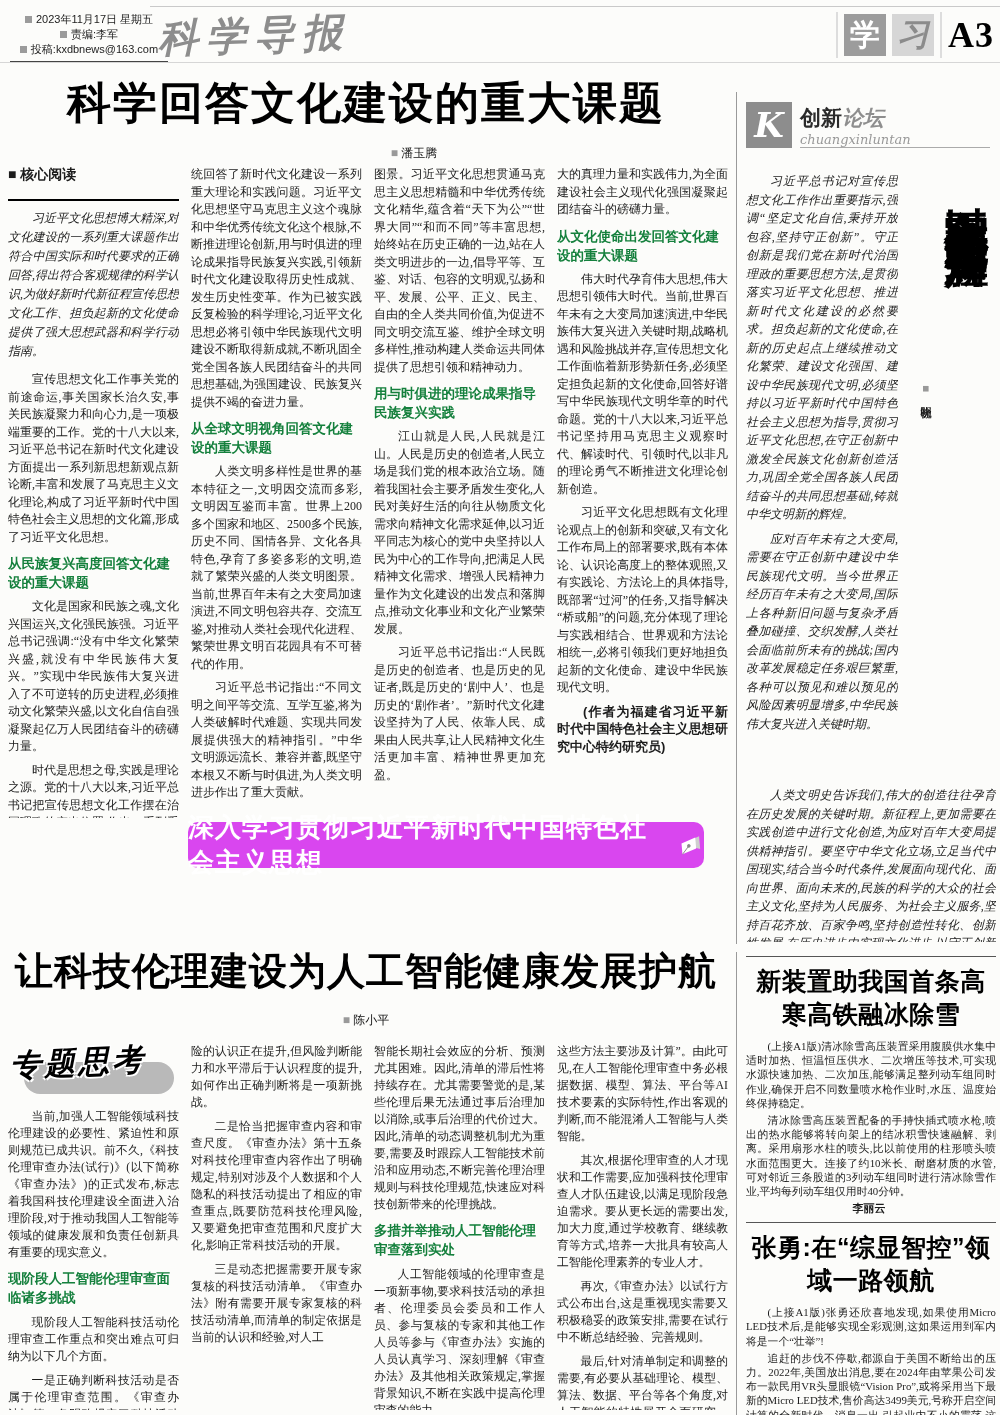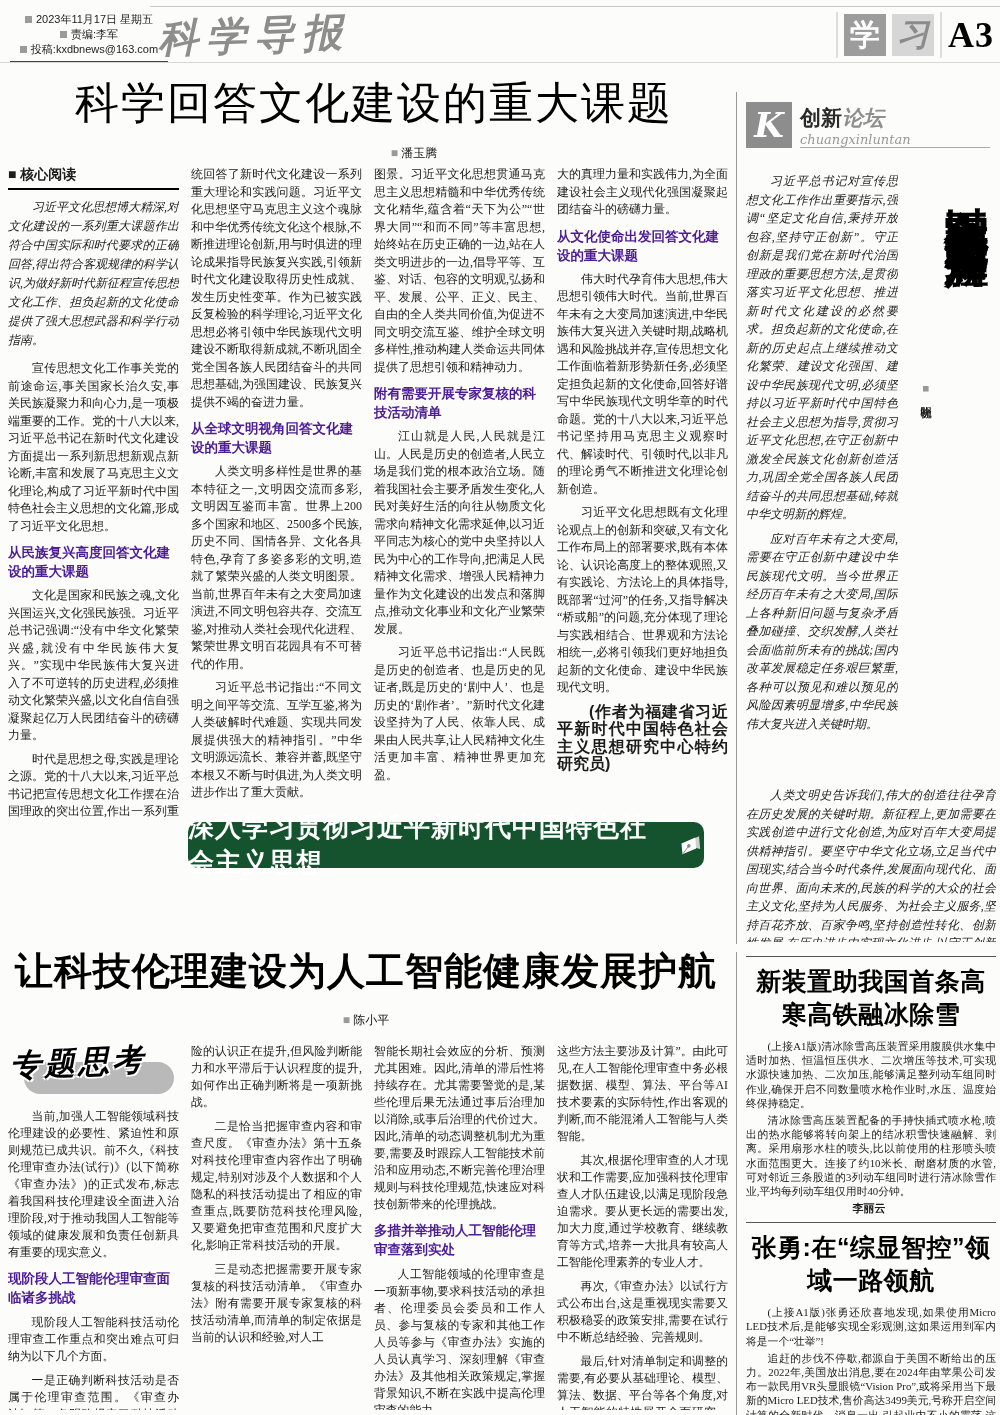--- a/index.html
+++ b/index.html
@@ -17,39 +17,39 @@
             color:#8d8d8d;letter-spacing:8px;transform:rotate(-2deg);font-family:"DejaVu Serif",serif;}
   .sec-wrap{position:absolute;right:6px;top:12px;display:flex;align-items:center;gap:6px;}
   .sec-bar{width:2px;height:46px;background:#ddd;}
   .sec-xue{width:42px;height:42px;background:#9c9c9c;color:#fff;font-weight:bold;font-size:30px;
            display:flex;align-items:center;justify-content:center;font-family:"Liberation Sans",sans-serif;}
   .sec-xi{width:42px;height:42px;background:#d6d6d6;color:#8b8b8b;font-weight:bold;font-size:32px;font-style:italic;
           display:flex;align-items:center;justify-content:center;font-family:"DejaVu Serif",serif;}
   .page-no{font-family:"Liberation Serif",serif;font-weight:bold;font-size:36px;color:#000;letter-spacing:1px;}
 
   
-  .main-title{position:absolute;left:8px;top:74px;width:732px;text-align:center;font-family:"Liberation Sans",sans-serif;
-              font-weight:400;font-size:44px;letter-spacing:2px;color:#000;}
+  .main-title{position:absolute;left:0;top:74px;width:732px;text-align:center;font-family:"Liberation Sans",sans-serif;
+              font-weight:700;font-size:44px;letter-spacing:2px;color:#000;}
   .byline{font-family:"Liberation Sans",sans-serif;font-size:12px;color:#111;}
   .byline::before{content:"■ ";color:#999;}
   .main-byline{position:absolute;left:0;top:143px;width:732px;text-align:center;padding-left:48px;}
   .cols{position:absolute;display:flex;gap:12px;overflow:hidden;}
   .cols .col{flex:1;overflow:hidden;}
   .blk-p,.blk-cont,.blk-note{margin:0 0 6px 0;font-size:12px;line-height:17.5px;text-align:justify;}
   .blk-p{text-indent:2em;}
-  .blk-note{text-indent:2em;font-weight:bold;font-family:"Liberation Sans",sans-serif;font-size:16px;}
+  .blk-note{text-indent:2em;font-weight:bold;font-family:"Liberation Sans",sans-serif;font-size:13px;}
   .blk-h{margin:8px 0 6px 0;font-family:"Liberation Sans",sans-serif;font-weight:bold;font-size:13.5px;
-         line-height:19px;color:#4c1d95;}
+         line-height:19px;color:#15803d;}
   .core-label{font-family:"Liberation Sans",sans-serif;font-weight:bold;font-size:14px;
-              border-bottom:2px solid #000;padding-bottom:4px;margin-bottom:8px;}
+              border-bottom:2px solid #000;padding-bottom:15px;margin-bottom:8px;}
   .core-label::before{content:"■ ";}
   .core-intro{font-style:italic;font-size:12px;line-height:19px;text-align:justify;text-indent:2em;margin-bottom:10px;}
 
   
-  .banner{position:absolute;left:188px;top:822px;width:516px;height:46px;background:#14532d;border-radius:10px;
+  .banner{position:absolute;left:188px;top:822px;width:516px;height:46px;background:#d946ef;border-radius:10px;
           display:flex;align-items:center;justify-content:center;gap:21px;}
   .banner-text{color:#fff;font-family:"Liberation Sans",sans-serif;font-weight:900;font-size:26px;letter-spacing:1px;}
   .pen-icon{width:34px;height:34px;transform:rotate(40deg);margin-left:2px;}
 
   
   .forum{position:absolute;left:746px;top:92px;width:250px;height:852px;overflow:hidden;}
   .forum-logo{display:flex;align-items:flex-end;gap:8px;height:56px;}
   .forum-k{width:46px;height:46px;background:#8d8d8d;color:#fff;font-family:"DejaVu Serif",serif;
            font-weight:bold;font-style:italic;font-size:34px;display:flex;align-items:center;justify-content:center;}
   .forum-title{font-family:"Liberation Sans",sans-serif;font-size:21px;font-weight:bold;color:#2a2a2a;}
@@ -127,21 +127,21 @@
       <div>
           <p class="blk-cont">统回答了新时代文化建设一系列重大理论和实践问题。习近平文化思想坚守马克思主义这个魂脉和中华优秀传统文化这个根脉,不断推进理论创新,用与时俱进的理论成果指导民族复兴实践,引领新时代文化建设取得历史性成就、发生历史性变革。作为已被实践反复检验的科学理论,习近平文化思想必将引领中华民族现代文明建设不断取得新成就,不断巩固全党全国各族人民团结奋斗的共同思想基础,为强国建设、民族复兴提供不竭的奋进力量。</p>
           <h4 class="blk-h">从全球文明视角回答文化建设的重大课题</h4>
           <p class="blk-p">人类文明多样性是世界的基本特征之一,文明因交流而多彩,文明因互鉴而丰富。世界上200多个国家和地区、2500多个民族,历史不同、国情各异、文化各具特色,孕育了多姿多彩的文明,造就了繁荣兴盛的人类文明图景。当前,世界百年未有之大变局加速演进,不同文明包容共存、交流互鉴,对推动人类社会现代化进程、繁荣世界文明百花园具有不可替代的作用。</p>
           <p class="blk-p">习近平总书记指出:“不同文明之间平等交流、互学互鉴,将为人类破解时代难题、实现共同发展提供强大的精神指引。”中华文明源远流长、兼容并蓄,既坚守本根又不断与时俱进,为人类文明进步作出了重大贡献。</p>
         </div>
     </div>
     <div class="col">
       <div>
           <p class="blk-cont">图景。习近平文化思想贯通马克思主义思想精髓和中华优秀传统文化精华,蕴含着“天下为公”“世界大同”“和而不同”等丰富思想,始终站在历史正确的一边,站在人类文明进步的一边,倡导平等、互鉴、对话、包容的文明观,弘扬和平、发展、公平、正义、民主、自由的全人类共同价值,为促进不同文明交流互鉴、维护全球文明多样性,推动构建人类命运共同体提供了思想引领和精神动力。</p>
-          <h4 class="blk-h">附有需要开展专家复核的科技活动清单</h4>
+          <h4 class="blk-h">用与时俱进的理论成果指导民族复兴实践</h4>
           <p class="blk-p">江山就是人民,人民就是江山。人民是历史的创造者,人民立场是我们党的根本政治立场。随着我国社会主要矛盾发生变化,人民对美好生活的向往从物质文化需求向精神文化需求延伸,以习近平同志为核心的党中央坚持以人民为中心的工作导向,把满足人民精神文化需求、增强人民精神力量作为文化建设的出发点和落脚点,推动文化事业和文化产业繁荣发展。</p>
           <p class="blk-p">习近平总书记指出:“人民既是历史的创造者、也是历史的见证者,既是历史的‘剧中人’、也是历史的‘剧作者’。”新时代文化建设坚持为了人民、依靠人民、成果由人民共享,让人民精神文化生活更加丰富、精神世界更加充盈。</p>
         </div>
     </div>
     <div class="col">
       <div>
           <p class="blk-cont">大的真理力量和实践伟力,为全面建设社会主义现代化强国凝聚起团结奋斗的磅礴力量。</p>
           <h4 class="blk-h">从文化使命出发回答文化建设的重大课题</h4>
           <p class="blk-p">伟大时代孕育伟大思想,伟大思想引领伟大时代。当前,世界百年未有之大变局加速演进,中华民族伟大复兴进入关键时期,战略机遇和风险挑战并存,宣传思想文化工作面临着新形势新任务,必须坚定担负起新的文化使命,回答好谱写中华民族现代文明华章的时代命题。党的十八大以来,习近平总书记坚持用马克思主义观察时代、解读时代、引领时代,以非凡的理论勇气不断推进文化理论创新创造。</p>
           <p class="blk-p">习近平文化思想既有文化理论观点上的创新和突破,又有文化工作布局上的部署要求,既有本体论、认识论高度上的整体观照,又有实践论、方法论上的具体指导,既部署“过河”的任务,又指导解决“桥或船”的问题,充分体现了理论与实践相结合、世界观和方法论相统一,必将引领我们更好地担负起新的文化使命、建设中华民族现代文明。</p>

